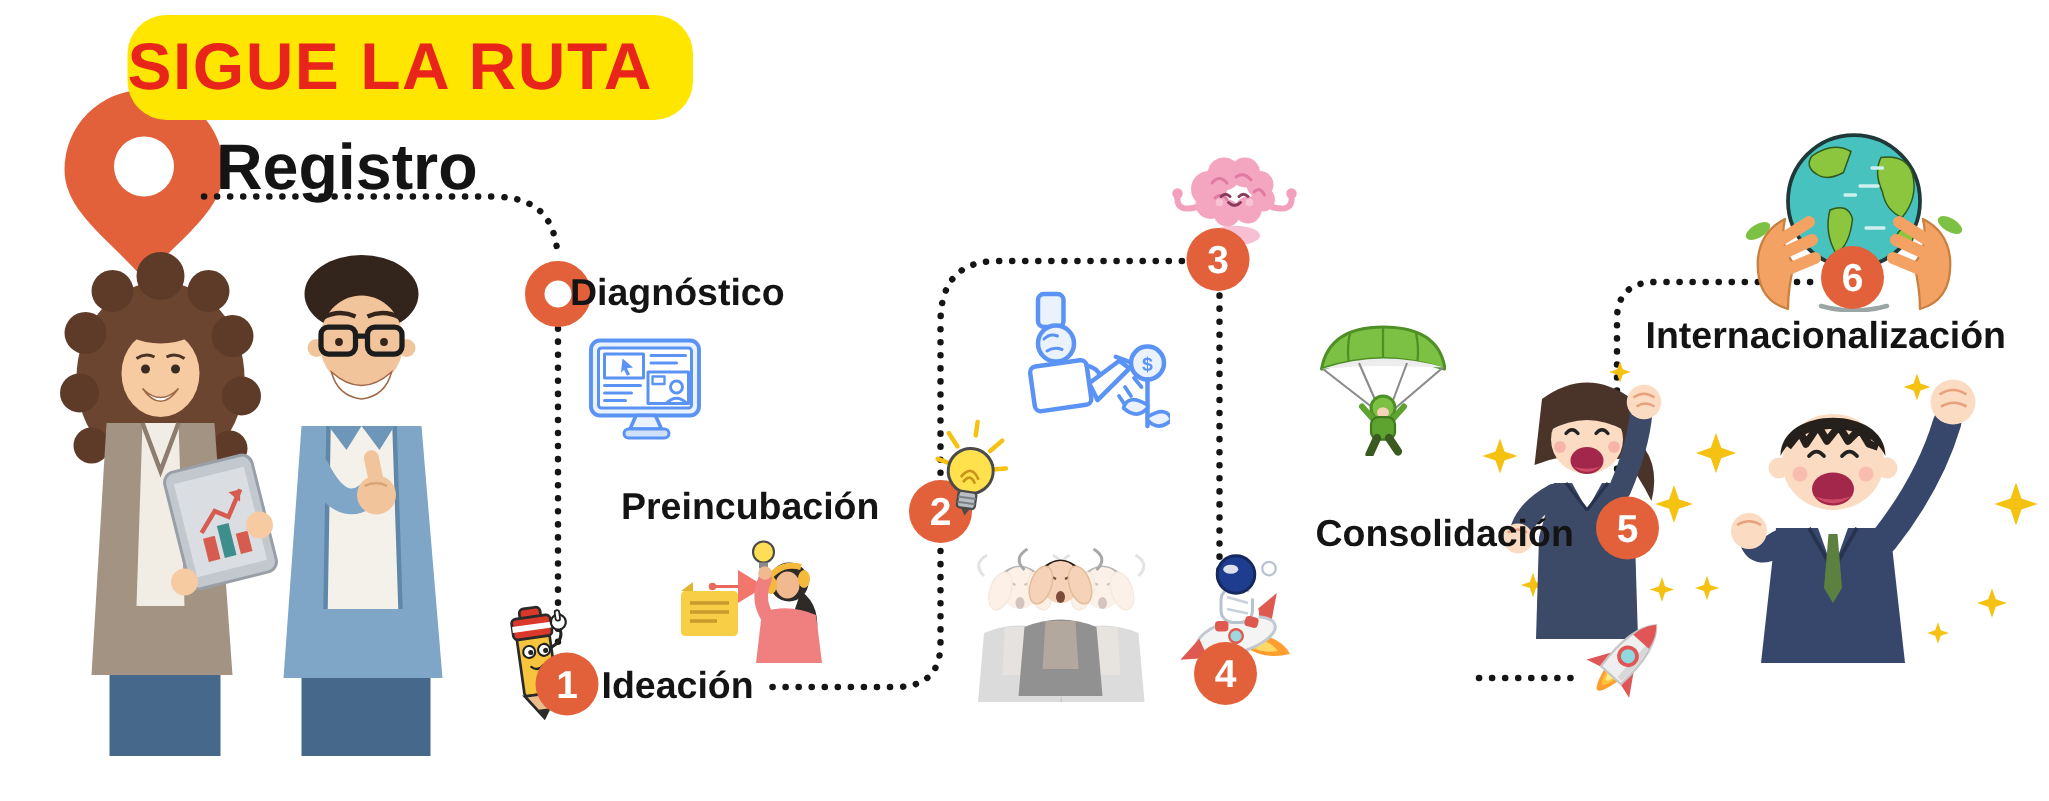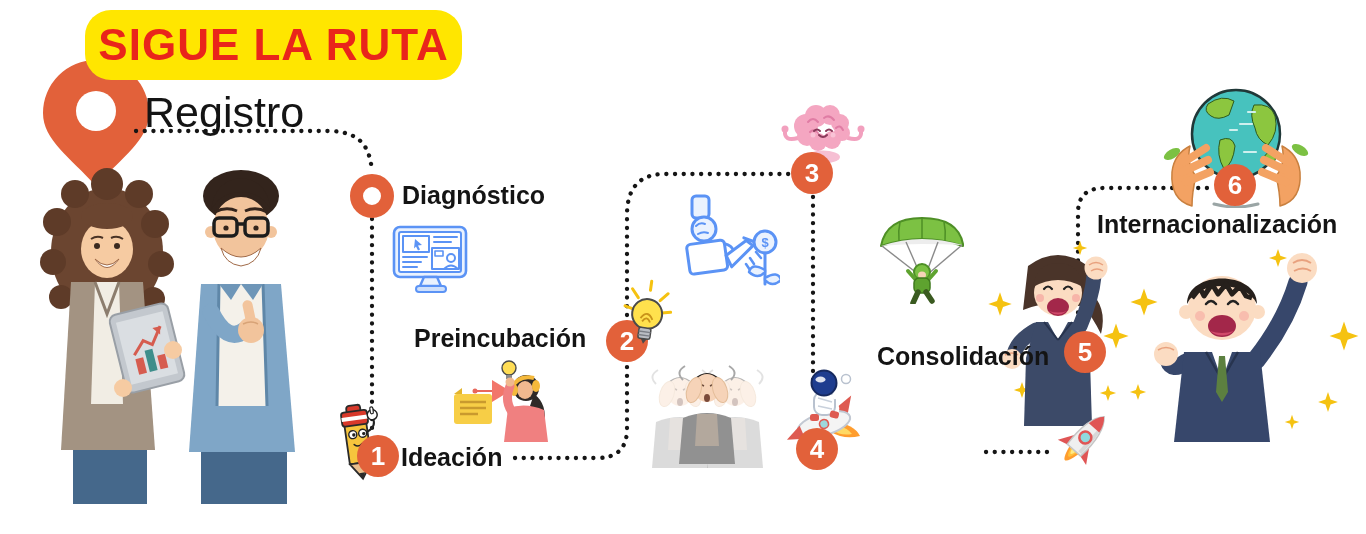--- a/index.html
+++ b/index.html
@@ -2,23 +2,23 @@
 <html><head>
 <meta charset="utf-8">
 <style>
   html,body{margin:0;padding:0;background:#fff;}
   .canvas{position:relative;width:1366px;height:534px;background:#fff;overflow:hidden;
           font-family:"Liberation Sans",sans-serif;}
   svg.ill{position:absolute;}
   .paths{position:absolute;left:0;top:0;z-index:2;pointer-events:none;}
   .z1{z-index:1}.z3{z-index:3}.z4{z-index:4}
   .banner{position:absolute;left:85px;top:10px;width:377px;height:70px;background:#FFE600;
-          border-radius:26px;display:flex;align-items:center;justify-content:center;
+          border-radius:26px;display:flex;align-items:center;justify-content:flex-start;
           font-size:44px;font-weight:700;letter-spacing:1px;color:#E9251B;z-index:5;}
-  .title{position:absolute;left:144px;top:88px;font-size:43px;font-weight:400;color:#141414;z-index:4;white-space:nowrap;}
+  .title{position:absolute;left:144px;top:88px;font-size:43px;font-weight:700;color:#141414;z-index:4;white-space:nowrap;}
   .label{position:absolute;font-weight:700;font-size:25px;color:#141414;white-space:nowrap;z-index:4;}
   .numcircle{position:absolute;width:42px;height:42px;border-radius:50%;background:#E2613A;
              color:#fff;font-weight:700;font-size:26px;display:flex;align-items:center;
              justify-content:center;z-index:4;}
   .ring{position:absolute;left:350px;top:174px;width:18px;height:18px;background:#fff;
         border:13px solid #E2613A;border-radius:50%;z-index:4;}
 </style>
 </head>
 <body>
 
@@ -121,21 +121,21 @@
     <path d="M43,13 H66 M43,18 H60" stroke-width="2"></path>
     <path d="M12,33 H36 M12,38 H30 M12,43 H26" stroke-width="2"></path>
     <rect x="41" y="24" width="27" height="21" fill="#fff" stroke-width="2"></rect>
     <rect x="44" y="27" width="8" height="5" stroke-width="1.6"></rect>
     <circle cx="60" cy="34" r="4" stroke-width="2"></circle>
     <path d="M53,45 Q60,38 67,45" stroke-width="2"></path>
     <path d="M33,53 L46,53 L50,62 L29,62 Z" fill="#EAF2FE" stroke-width="2.4"></path>
     <rect x="25" y="62" width="30" height="6" rx="3" fill="#CFE0FB" stroke-width="2"></rect>
   </svg>
 
-  <div class="label" style="left:402px;top:181px">Diagnóstico</div>
+  <div class="label" style="left:380px;top:181px">Diagnóstico</div>
   <div class="label" style="left:414px;top:324px">Preincubación</div>
   <div class="label" style="left:401px;top:443px">Ideación</div>
   <div class="label" style="left:1097px;top:210px">Internacionalización</div>
   <div class="label" style="left:877px;top:342px">Consolidación</div>
 
   <div class="numcircle" style="left:357px;top:435px">
       <span>1</span>
     </div>
   <div class="numcircle" style="left:606px;top:320px">
       <span>2</span>

